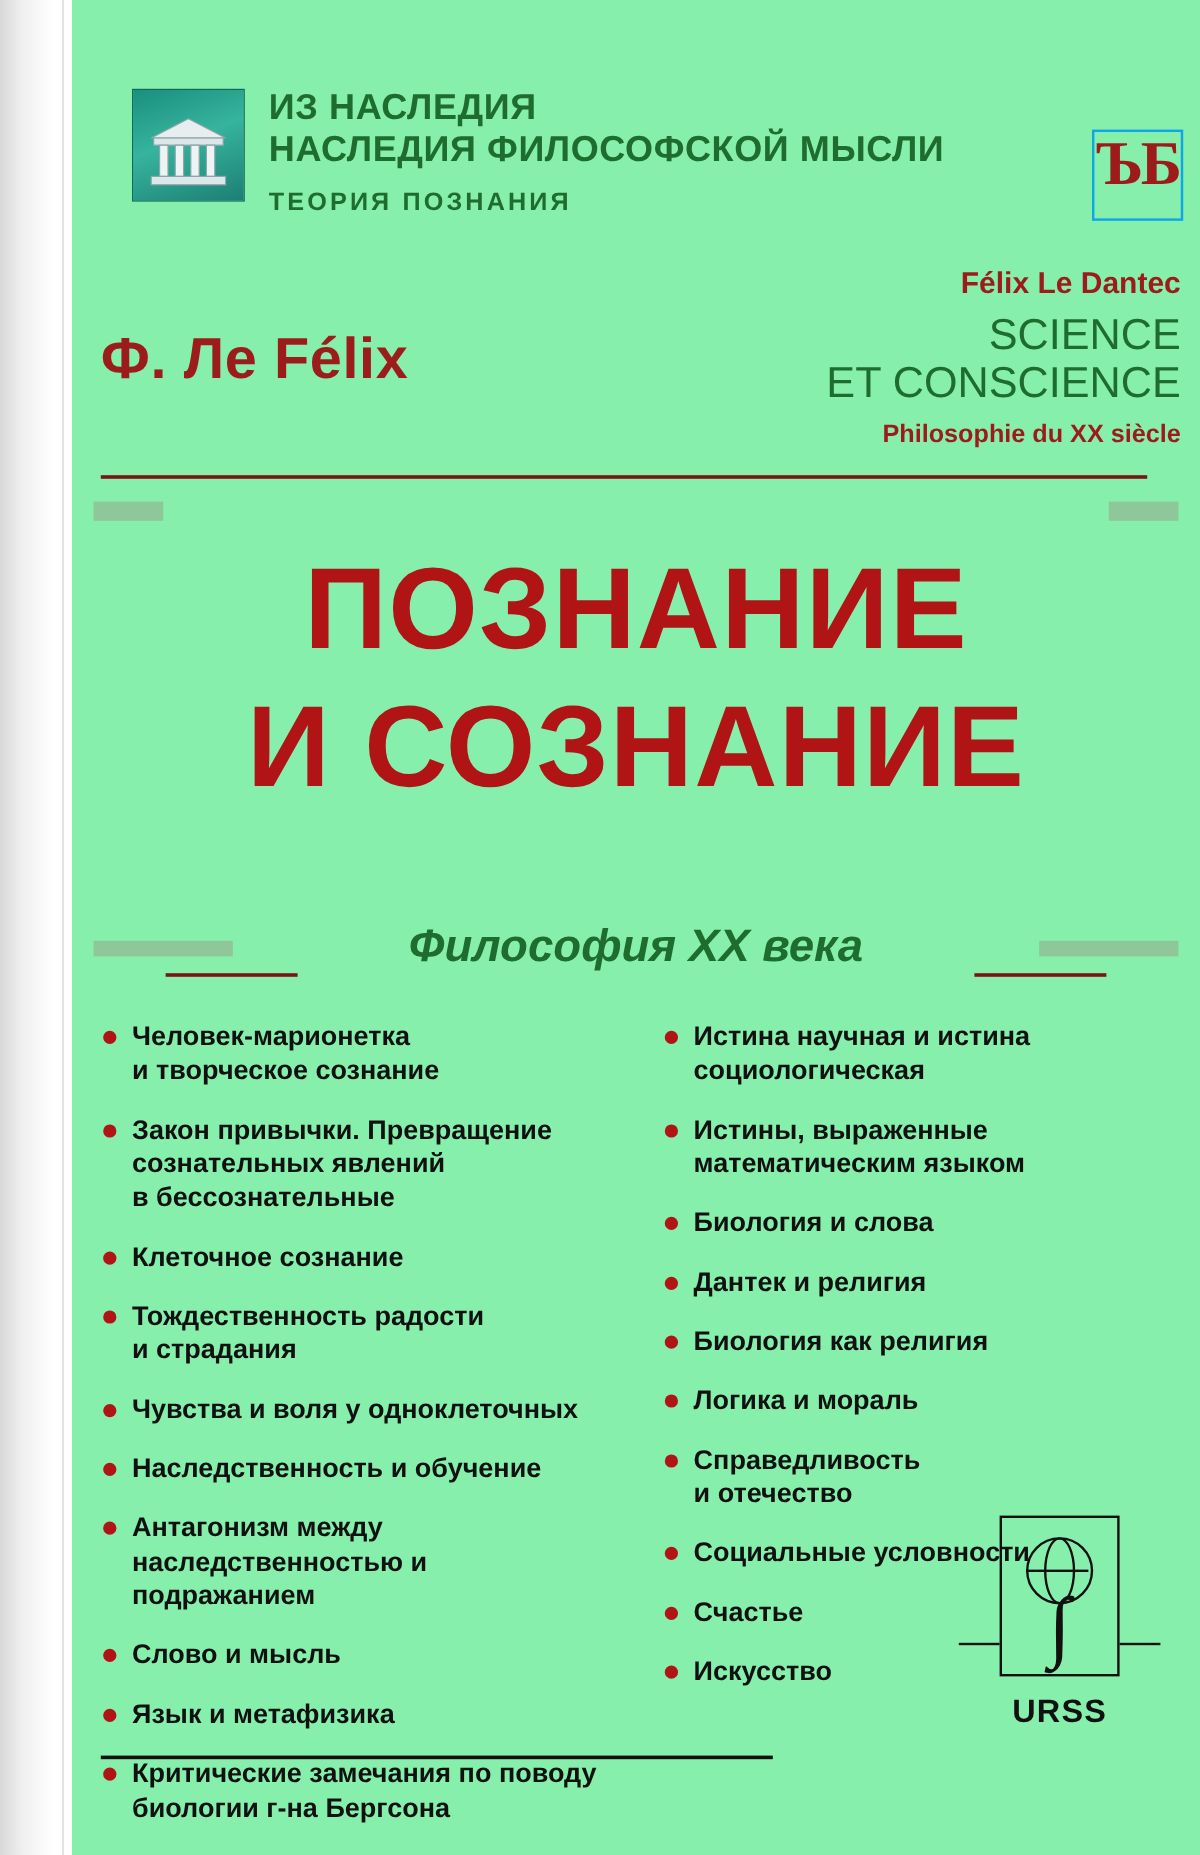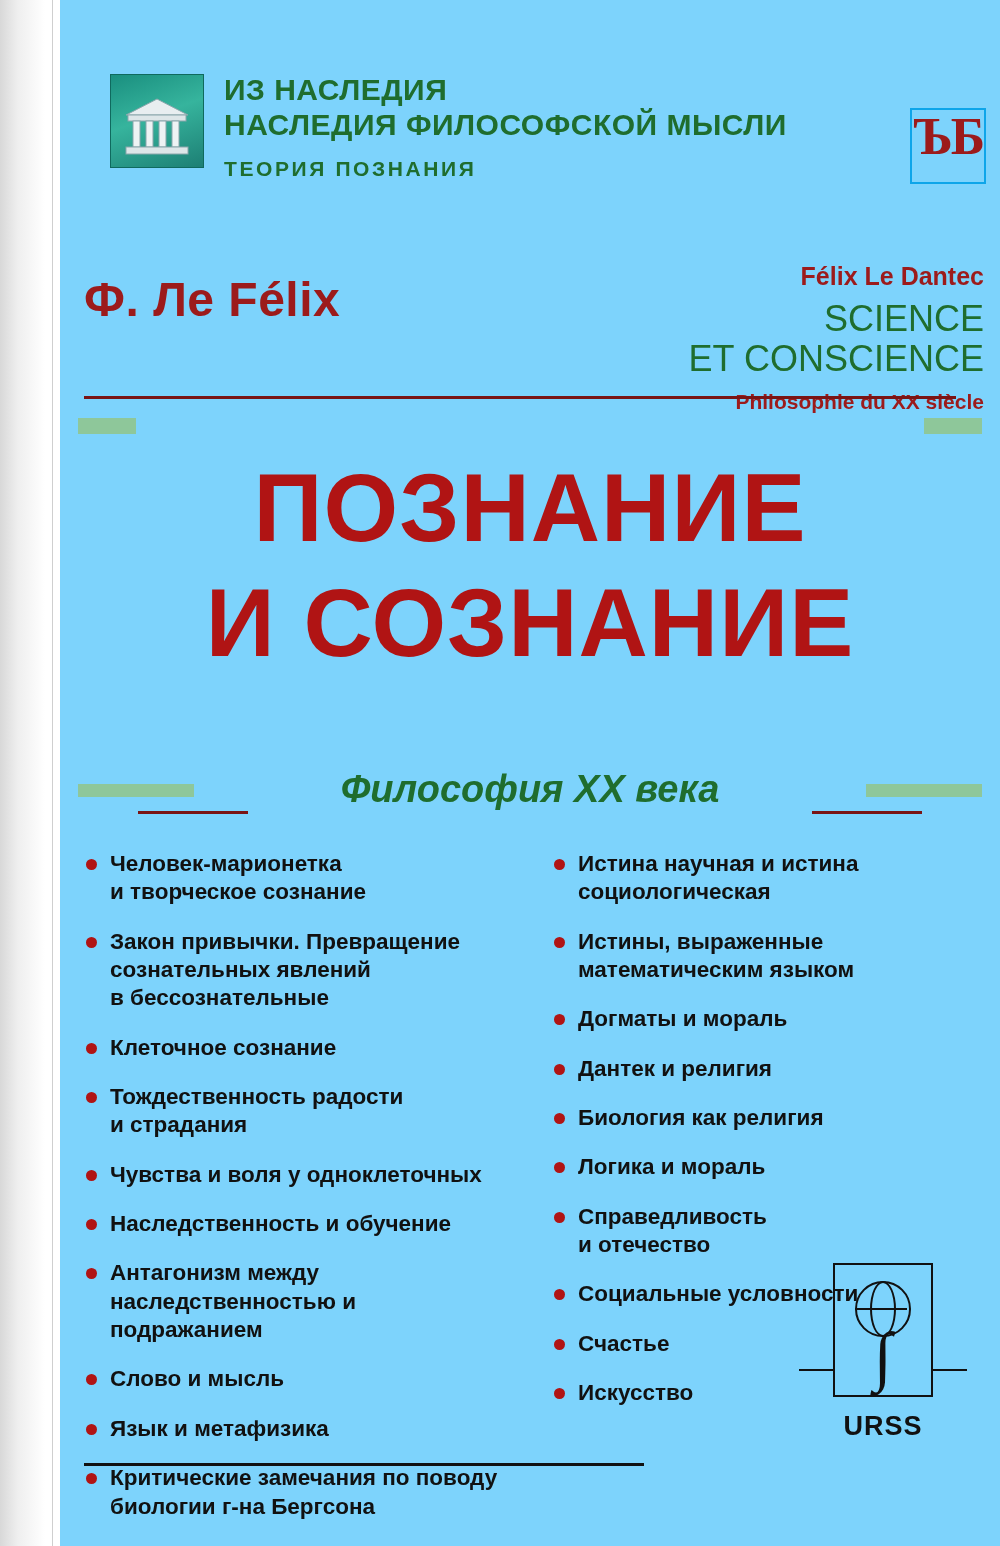--- a/index.html
+++ b/index.html
@@ -7,21 +7,21 @@
     padding: 0;
     background: #ffffff;
   }
   body {
     font-family: "Liberation Sans", sans-serif;
   }
   .page {
     position: relative;
     width: 1000px;
     height: 1546px;
-    background: #7dd3fc;
+    background: #86efac;
     overflow: hidden;
   }
   
   .spine {
     position: absolute;
     left: 0; top: 0;
     width: 60px; height: 100%;
     background: linear-gradient(to right, #d8d8d8 0%, #efefef 30%, #ffffff 75%);
   }
   .spine-line {
@@ -100,21 +100,20 @@
     font-size: 48px;
     font-weight: bold;
     color: #9c1b1b;
     letter-spacing: 0.5px;
   }
   .fr-block {
     position: absolute;
     right: 16px; top: 222px;
     width: 420px;
     text-align: right;
-    margin-top: 40px;
   }
   .fr-author {
     font-size: 25px;
     font-weight: bold;
     color: #9c1b1b;
   }
   .fr-title {
     margin-top: 8px;
     font-size: 36px;
     font-weight: normal;
@@ -366,21 +365,21 @@
         <div class="bullet-item">Чувства и воля у одноклеточных</div>
         <div class="bullet-item">Наследственность и обучение</div>
         <div class="bullet-item">Антагонизм между<br>наследственностью и подражанием</div>
         <div class="bullet-item">Слово и мысль</div>
         <div class="bullet-item">Язык и метафизика</div>
         <div class="bullet-item">Критические замечания по поводу<br>биологии г-на Бергсона</div>
       </div>
       <div class="col right">
         <div class="bullet-item">Истина научная и истина<br>социологическая</div>
         <div class="bullet-item">Истины, выраженные<br>математическим языком</div>
-        <div class="bullet-item">Догматы и мораль</div>
+        <div class="bullet-item">Биология и слова</div>
         <div class="bullet-item">Дантек и религия</div>
         <div class="bullet-item">Биология как религия</div>
         <div class="bullet-item">Логика и мораль</div>
         <div class="bullet-item">Справедливость<br>и отечество</div>
         <div class="bullet-item">Социальные условности</div>
         <div class="bullet-item">Счастье</div>
         <div class="bullet-item">Искусство</div>
       </div>
     </div>
 

